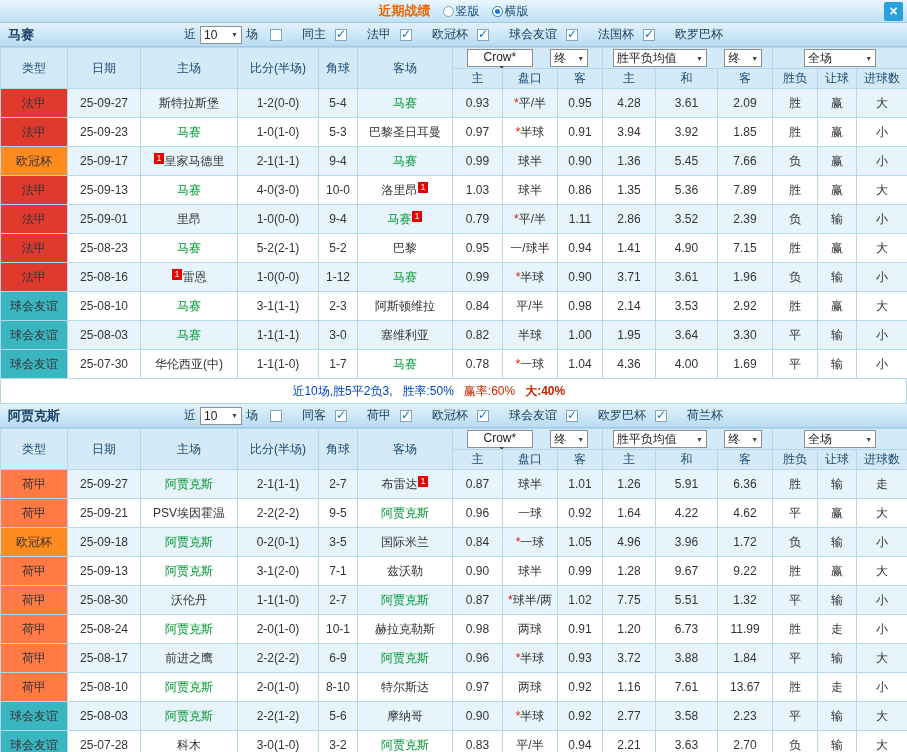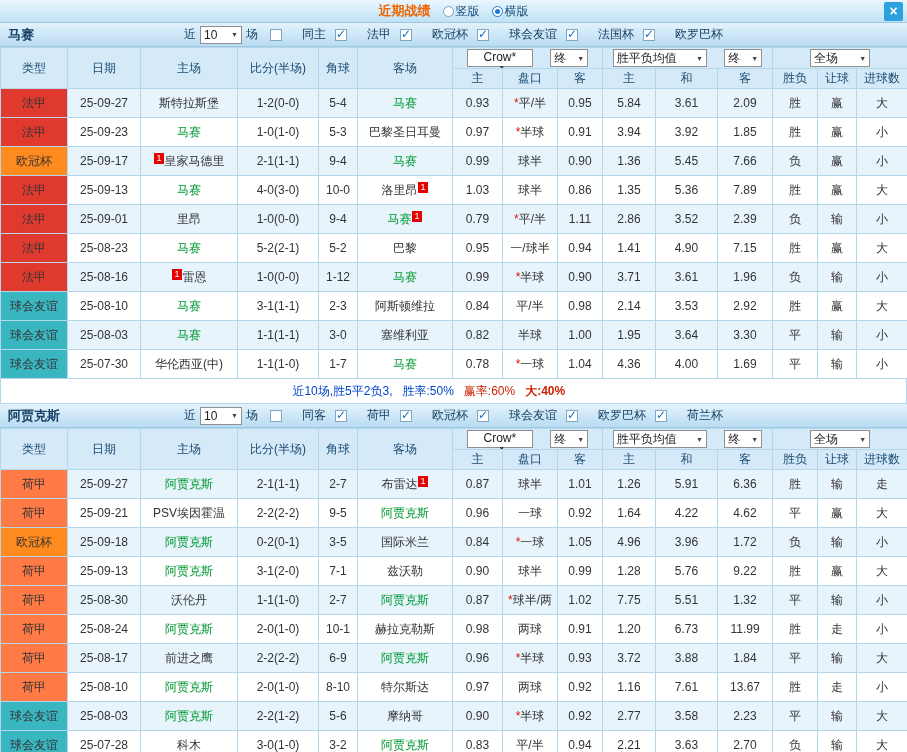--- a/index.html
+++ b/index.html
@@ -24,21 +24,21 @@
   .filters { margin:0 auto; display:flex; align-items:center; gap:4px; font-size:12px; color:#173f63; }
   .cb-group { display:inline-flex; align-items:center; gap:9px; margin-left:8px; }
   .cb-item { display:inline-flex; align-items:center; gap:20px; cursor:pointer; font-size:12px; color:#173f63; }
   .cb { width:12px; height:12px; border:1px solid #7fa7c4; background:#fff; display:inline-block; position:relative; }
   .cb.checked::after { content:"✓"; position:absolute; left:0; top:-3px; font-size:12px; font-weight:bold; color:#0f6fd0; }
 
   
   .dropdown { display:inline-flex; align-items:center; justify-content:space-between; background:#fff;
               border:1px solid #8f8f8f; height:18px; padding:0 3px; font-size:12px; color:#222; cursor:pointer; vertical-align:middle; }
   .dropdown .arrow { font-size:7px; color:#444; margin-left:4px; }
-  .w-count { width:42px; } .w-src { width:66px;flex-direction:column; } .w-stage { width:38px; } .w-avg { width:94px; } .w-scope { width:60px; }
+  .w-count { width:42px; } .w-src { width:66px;flex-direction:column; } .w-stage { width:38px; } .w-avg { width:94px; } .w-scope { width:72px; }
 
   
   table.grid { width:907px; border-collapse:collapse; table-layout:fixed; font-size:12px; }
   .grid th, .grid td { border:1px solid #b5d7eb; text-align:center; vertical-align:middle; overflow:hidden; white-space:nowrap; }
   .grid thead th { background:#d4eaf8; color:#1c4a72; font-weight:normal; }
   .grid thead tr:nth-child(1) th { height:21px; }
   .grid thead tr:nth-child(2) th { height:20px; }
   .ctrl-cell { padding:1px; }
   .ctrl-cell .dropdown { margin:0 7px; }
   .grid tbody td { height:29px; color:#333; }
@@ -184,21 +184,21 @@
           <tr>
             <td class="type" style="background: rgb(224, 58, 47);">法甲</td>
             <td class="date">25-09-27</td>
             <td class="teamcell"><span class="team">斯特拉斯堡</span></td>
             <td class="score">1-2(0-0)</td>
             <td class="corner">5-4</td>
             <td class="teamcell"><span class="team focus">马赛</span></td>
             <td class="num">0.93</td>
             <td class="num"><span class="star">*</span>平/半</td>
             <td class="num">0.95</td>
-            <td class="num">5.84</td>
+            <td class="num">4.28</td>
             <td class="num">3.61</td>
             <td class="num">2.09</td>
             <td class="res res-r">胜</td>
             <td class="res res-r">赢</td>
             <td class="res res-r">大</td>
           </tr>
           <tr>
             <td class="type" style="background: rgb(224, 58, 47);">法甲</td>
             <td class="date">25-09-23</td>
             <td class="teamcell"><span class="team focus">马赛</span></td>
@@ -523,21 +523,21 @@
             <td class="type" style="background: rgb(255, 122, 69);">荷甲</td>
             <td class="date">25-09-13</td>
             <td class="teamcell"><span class="team focus">阿贾克斯</span></td>
             <td class="score">3-1(2-0)</td>
             <td class="corner">7-1</td>
             <td class="teamcell"><span class="team">兹沃勒</span></td>
             <td class="num">0.90</td>
             <td class="num">球半</td>
             <td class="num">0.99</td>
             <td class="num">1.28</td>
-            <td class="num">5.76</td>
+            <td class="num">9.67</td>
             <td class="num">9.22</td>
             <td class="res res-r">胜</td>
             <td class="res res-r">赢</td>
             <td class="res res-r">大</td>
           </tr>
           <tr>
             <td class="type" style="background: rgb(255, 122, 69);">荷甲</td>
             <td class="date">25-08-30</td>
             <td class="teamcell"><span class="team">沃伦丹</span></td>
             <td class="score">1-1(1-0)</td>

